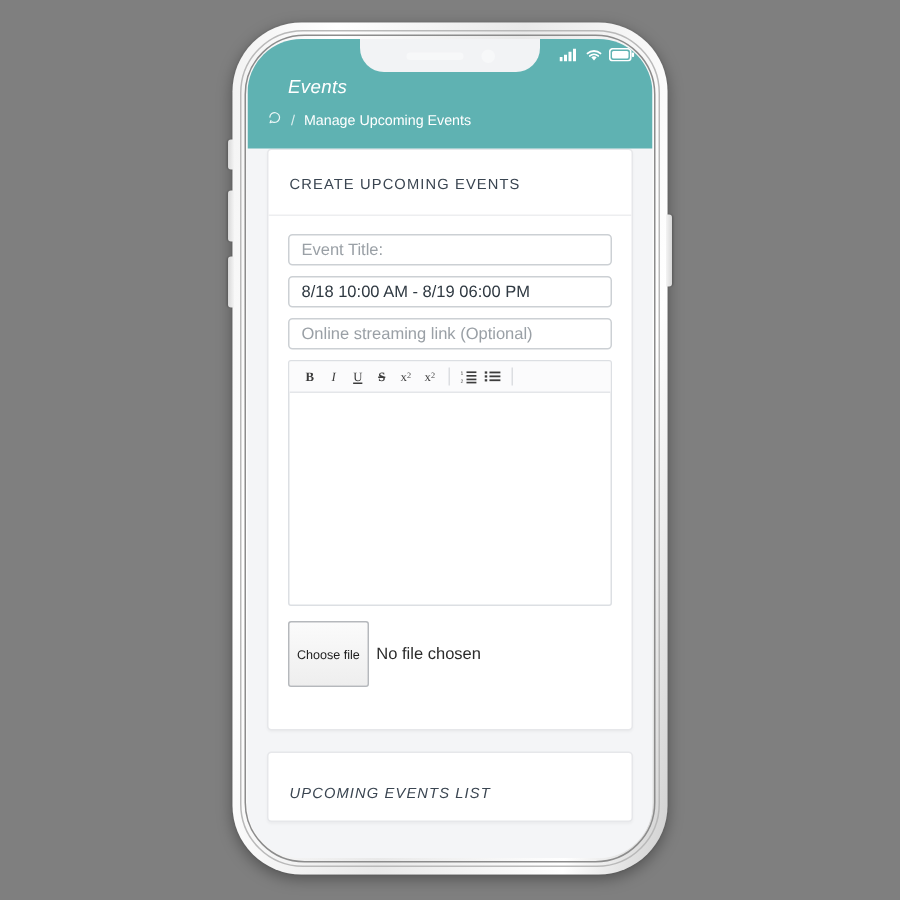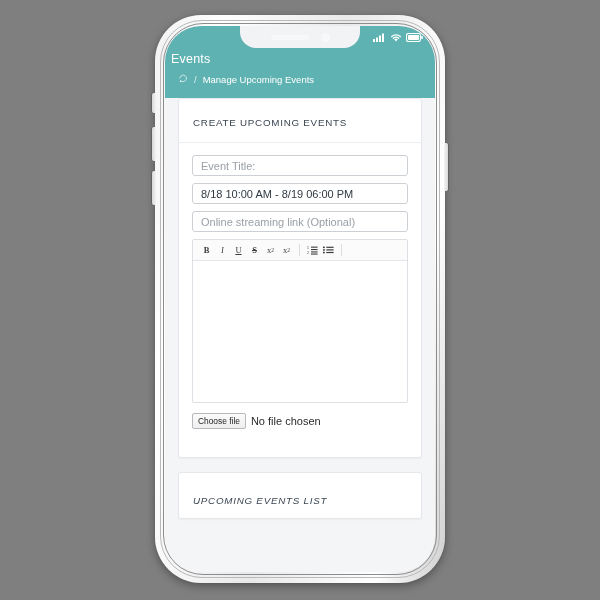--- a/index.html
+++ b/index.html
@@ -109,23 +109,24 @@
     height: 22px;
     display: flex;
     align-items: center;
     justify-content: flex-end;
     padding: 0 12px 0 0;
     gap: 4px;
   }
   .sb-icon { display: block; }
 
   .title-row {
-    padding: 1px 0 2px 6px;
+    padding: 1px 0 2px 27px;
     position: relative;
     z-index: 6;
+    font-style: italic;
   }
   .app-title {
     color: #ffffff;
     font-size: 12.5px;
     letter-spacing: 0.2px;
   }
   .breadcrumb {
     display: flex;
     align-items: center;
     gap: 6px;
@@ -226,21 +227,21 @@
     align-items: center;
     gap: 5px;
     margin-bottom: 12px;
   }
   .file-btn {
     border: 1px solid #b5b8bc;
     background: linear-gradient(180deg,#fbfbfb,#eeeeee);
     border-radius: 2px;
     font-size: 8.4px;
     color: #1e1e1e;
-    padding: 2px 5px;
+    padding: 16px 5px;
     cursor: pointer;
     font-family: "Liberation Sans", sans-serif;
   }
   .file-status {
     font-size: 11px;
     color: #2b2b2b;
   }
 
   
   .btn-primary {

